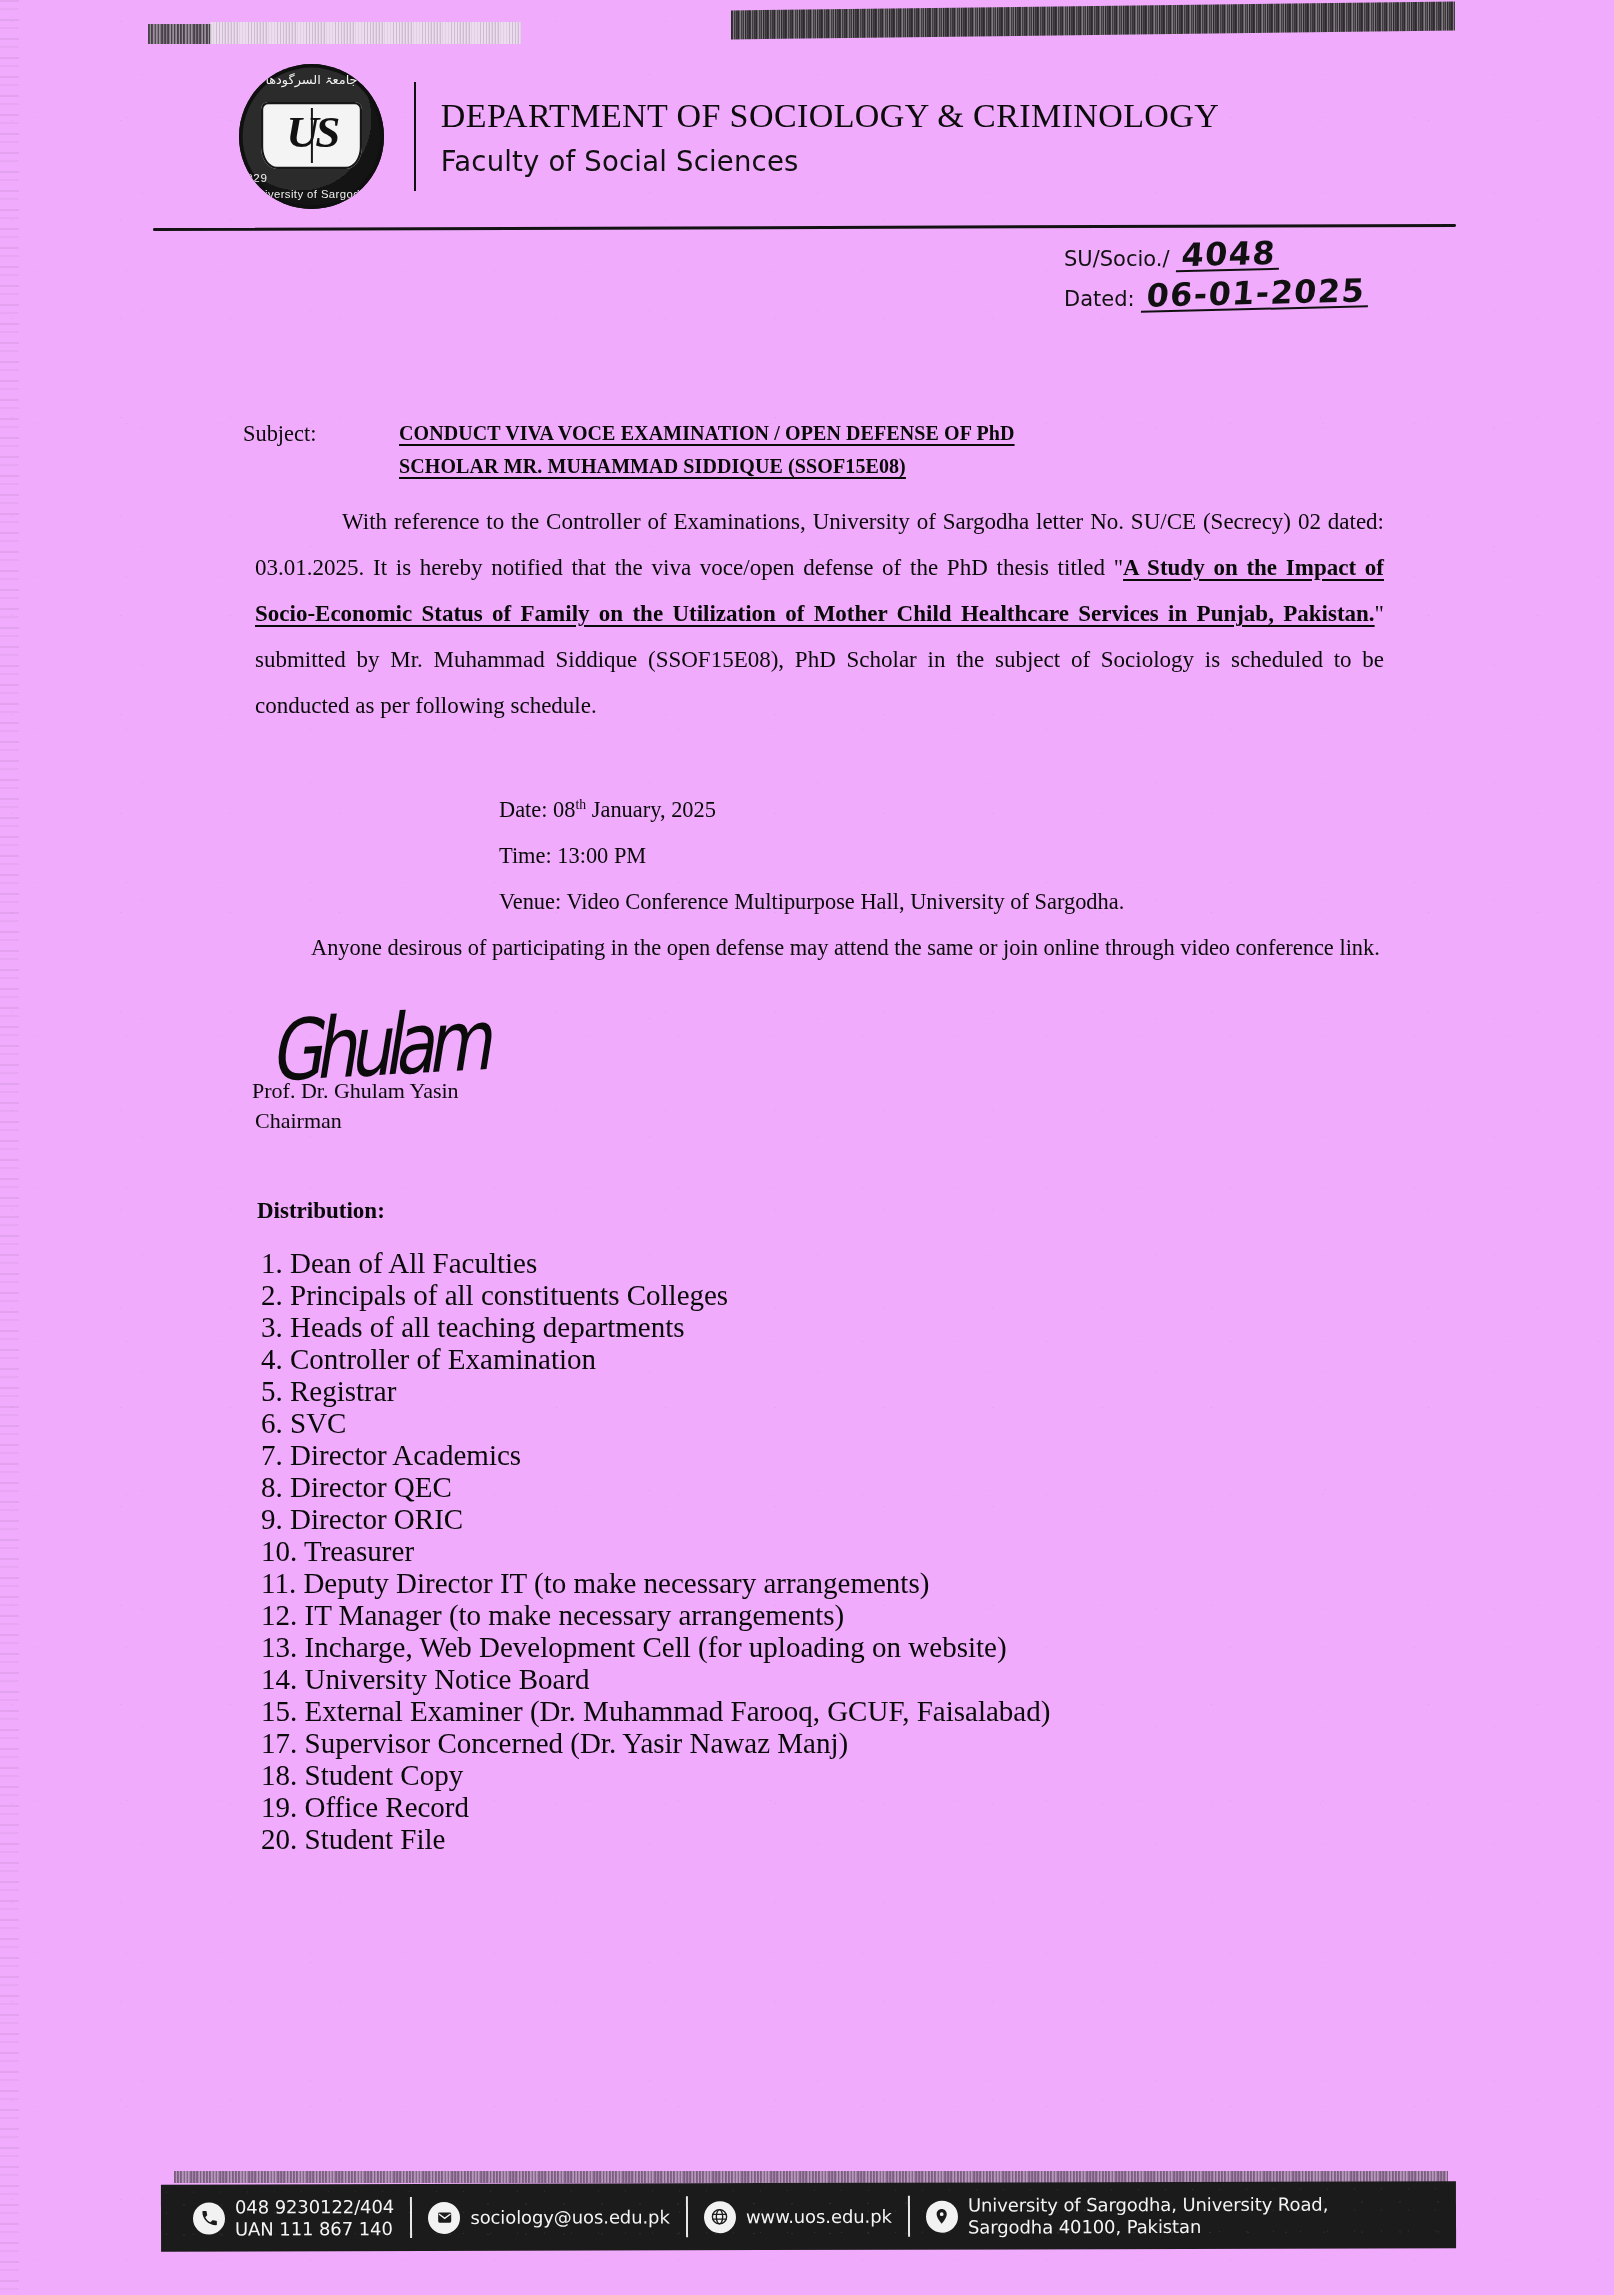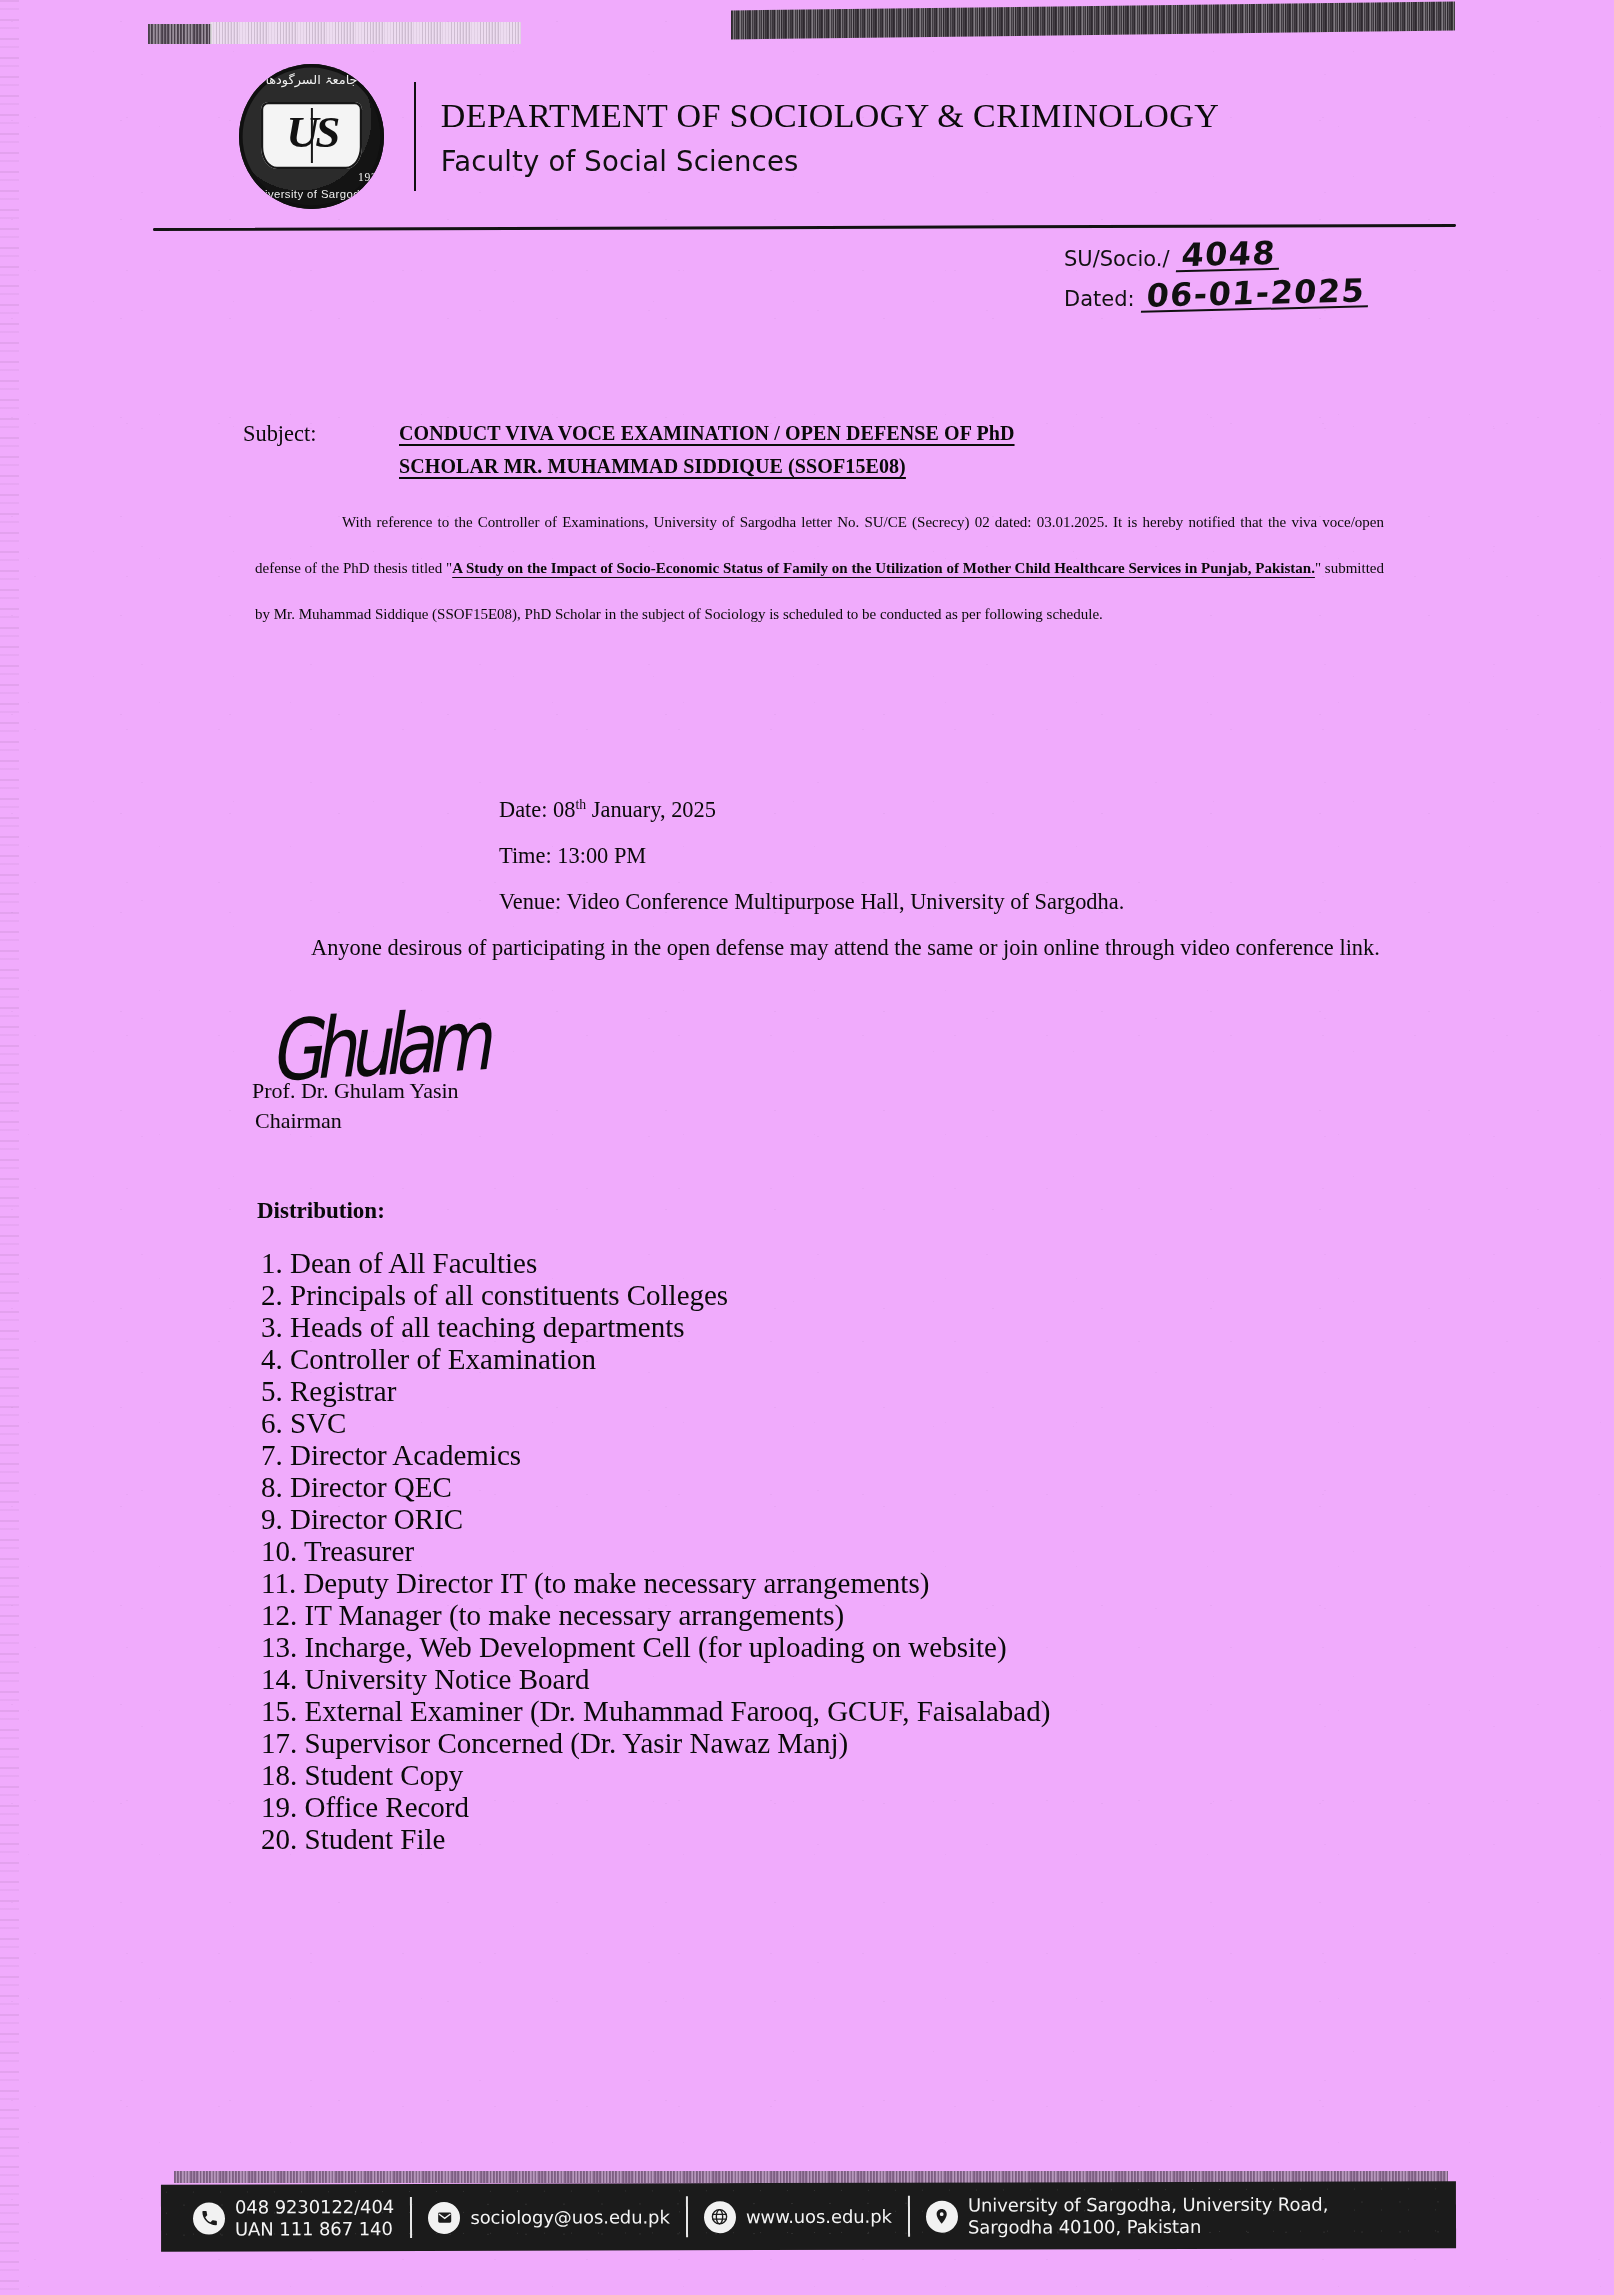--- a/index.html
+++ b/index.html
@@ -127,23 +127,23 @@
     font-weight: 700;
     font-style: italic;
     font-size: 45px;
     line-height: 45px;
     color: #121212;
     letter-spacing: -3.6px;
   }
   .seal-year {
     position: absolute;
     left: 0; right: 0; top: 107px;
-    text-align: right;
+    text-align: left;
     color: #f4f4f4;
-    font-family: Liberation Serif, serif;
+    font-family: Liberation Sans, sans-serif;
     font-size: 11.6px;
     letter-spacing: 0.7px;
   }
   .seal-ring-text {
     position: absolute;
     left: 0; right: 0; bottom: 8.7px;
     text-align: center;
     color: #f0f0f0;
     font-family: "Liberation Sans", sans-serif;
     font-size: 11px;
@@ -224,21 +224,21 @@
     line-height: 33px;
     text-decoration: underline;
     text-underline-offset: 4.3px;
     letter-spacing: 0.1px;
   }
 
   .body-text {
     position: absolute;
     left: 255px; top: 499px;
     width: 1129px;
-    font-size: 15px;
+    font-size: 23px;
     line-height: 46px;
     text-align: justify;
   }
   .body-text .indent { display: inline-block; width: 87px; }
   .thesis-title {
     font-weight: 700;
     text-decoration: underline;
     text-underline-offset: 4.3px;
   }
 

